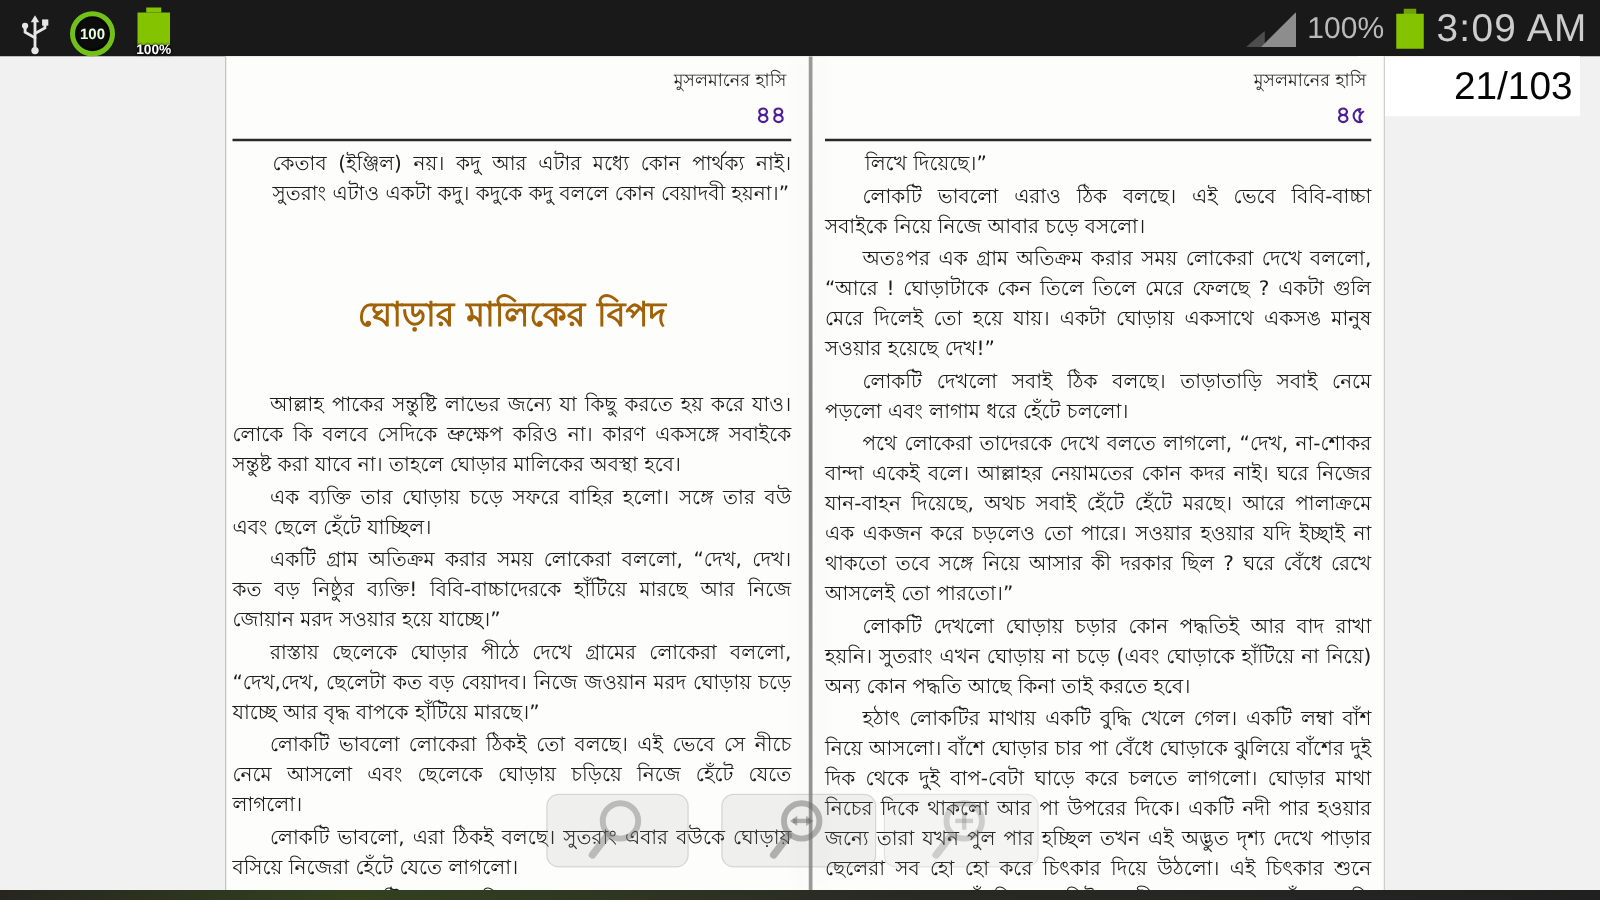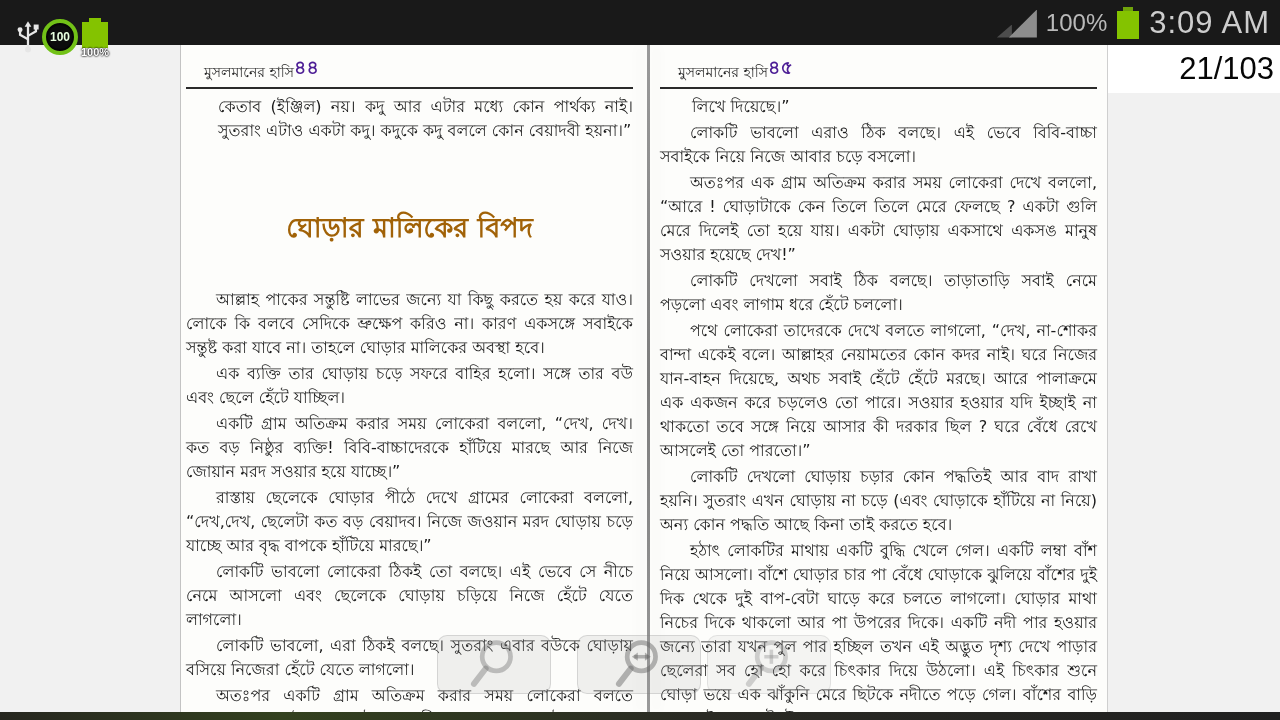--- a/index.html
+++ b/index.html
@@ -1,21 +1,21 @@
 <!DOCTYPE html>
 <html><head>
 <meta charset="utf-8">
 <style>
   html,body{margin:0;padding:0;background:#000;}
   .screen{position:relative;width:1280px;height:720px;background:#f1f1f1;overflow:hidden;
           font-family:"DejaVu Sans",sans-serif;}
 
   
   .status-bar{position:absolute;left:0;top:0;width:1280px;height:45px;background:#191919;}
-  .sb-left{position:absolute;left:14px;top:14px;height:45px;display:flex;align-items:center;}
+  .sb-left{position:absolute;left:14px;top:0;height:45px;display:flex;align-items:flex-end;gap:14px;}
   .sb-right{position:absolute;right:6px;top:0;height:45px;display:flex;align-items:center;gap:9px;}
   .usb{width:28px;height:34px;}
   .gauge{position:relative;width:36px;height:36px;border-radius:50%;background:#0c0c0c;
          border:4px solid #72c117;box-shadow:0 0 0 2px #060606 inset;box-sizing:border-box;
          display:flex;align-items:center;justify-content:center;}
   .gauge span{color:#e8ffe0;font-size:12px;font-weight:bold;font-family:"Liberation Sans",sans-serif;}
   .batt-widget{position:relative;width:34px;height:40px;}
   .batt-widget .nub{position:absolute;left:11px;top:1px;width:12px;height:4px;background:#84c300;}
   .batt-widget .body{position:absolute;left:4px;top:5px;width:26px;height:26px;background:#84c300;}
   .batt-widget .pct{position:absolute;left:0;bottom:-1px;width:34px;text-align:center;color:#fff;
@@ -26,34 +26,34 @@
          clip-path:polygon(100% 0,0 100%,100% 100%);}
   .signal .tri-small{position:absolute;left:0;bottom:0;width:15px;height:13px;background:#4d4d4d;
          clip-path:polygon(100% 0,0 100%,100% 100%);}
   .sb-pct{color:#b9b9b9;font-size:24px;font-family:"Liberation Sans",sans-serif;}
   .batt-right{position:relative;width:24px;height:36px;}
   .batt-right .nub{position:absolute;left:7px;top:2px;width:10px;height:5px;background:#6fa30a;}
   .batt-right .body{position:absolute;left:1px;top:6px;width:22px;height:28px;background:#84c300;}
   .clock{color:#cdcdcd;font-size:31px;font-family:"Liberation Sans",sans-serif;letter-spacing:1px;padding-right:4px;}
 
   
-  .page-indicator{position:absolute;right:0;top:45px;width:178px;height:48px;background:#ffffff;
+  .page-indicator{position:absolute;right:16px;top:45px;width:178px;height:48px;background:#ffffff;
          display:flex;align-items:center;justify-content:flex-end;padding-right:6px;box-sizing:border-box;
          color:#060606;font-size:31px;font-family:"Liberation Sans",sans-serif;}
 
   
   .book{position:absolute;left:180px;top:45px;width:926px;height:668px;background:#fdfdfb;
         border-left:1px solid #c3c3c3;border-right:1px solid #cfcfcf;overflow:hidden;}
   .fold{position:absolute;left:466px;top:0;width:3px;height:668px;
         background:linear-gradient(180deg,#9a9a9a,#7d7d7d 50%,#9a9a9a);
         box-shadow:-8px 0 12px rgba(0,0,0,0.05),8px 0 12px rgba(0,0,0,0.05);}
   .page{position:absolute;top:8px;color:#1c1c1c;}
   .page-left{left:5px;width:447px;}
   .page-right{left:479px;width:437px;}
-  .running-header{display:flex;justify-content:flex-start;align-items:flex-end;padding:0 4px 2px 18px;}
+  .running-header{display:flex;justify-content:flex-start;align-items:flex-end;padding:0 4px 2px 18px;flex-direction:column;}
   .rh-title{font-size:14px;color:#262626;}
   .rh-num{font-size:19px;font-weight:bold;color:#4c1d95;}
   .rule{border-bottom:2px solid #2a2a2a;margin:0 0 6px 0;}
   .body-text{font-size:16px;line-height:24px;text-align:justify;}
   .body-text p{margin:0 0 2px 0;text-indent:30px;}
   .body-text p.noindent{text-indent:0;margin-left:32px;}
   .citation{text-align:right;font-size:16px;line-height:26px;margin:2px 0 0 0;}
   .story-title{text-align:center;font-size:27px;font-weight:bold;margin:64px 0 36px 0;color:#a16207;}
 
   

